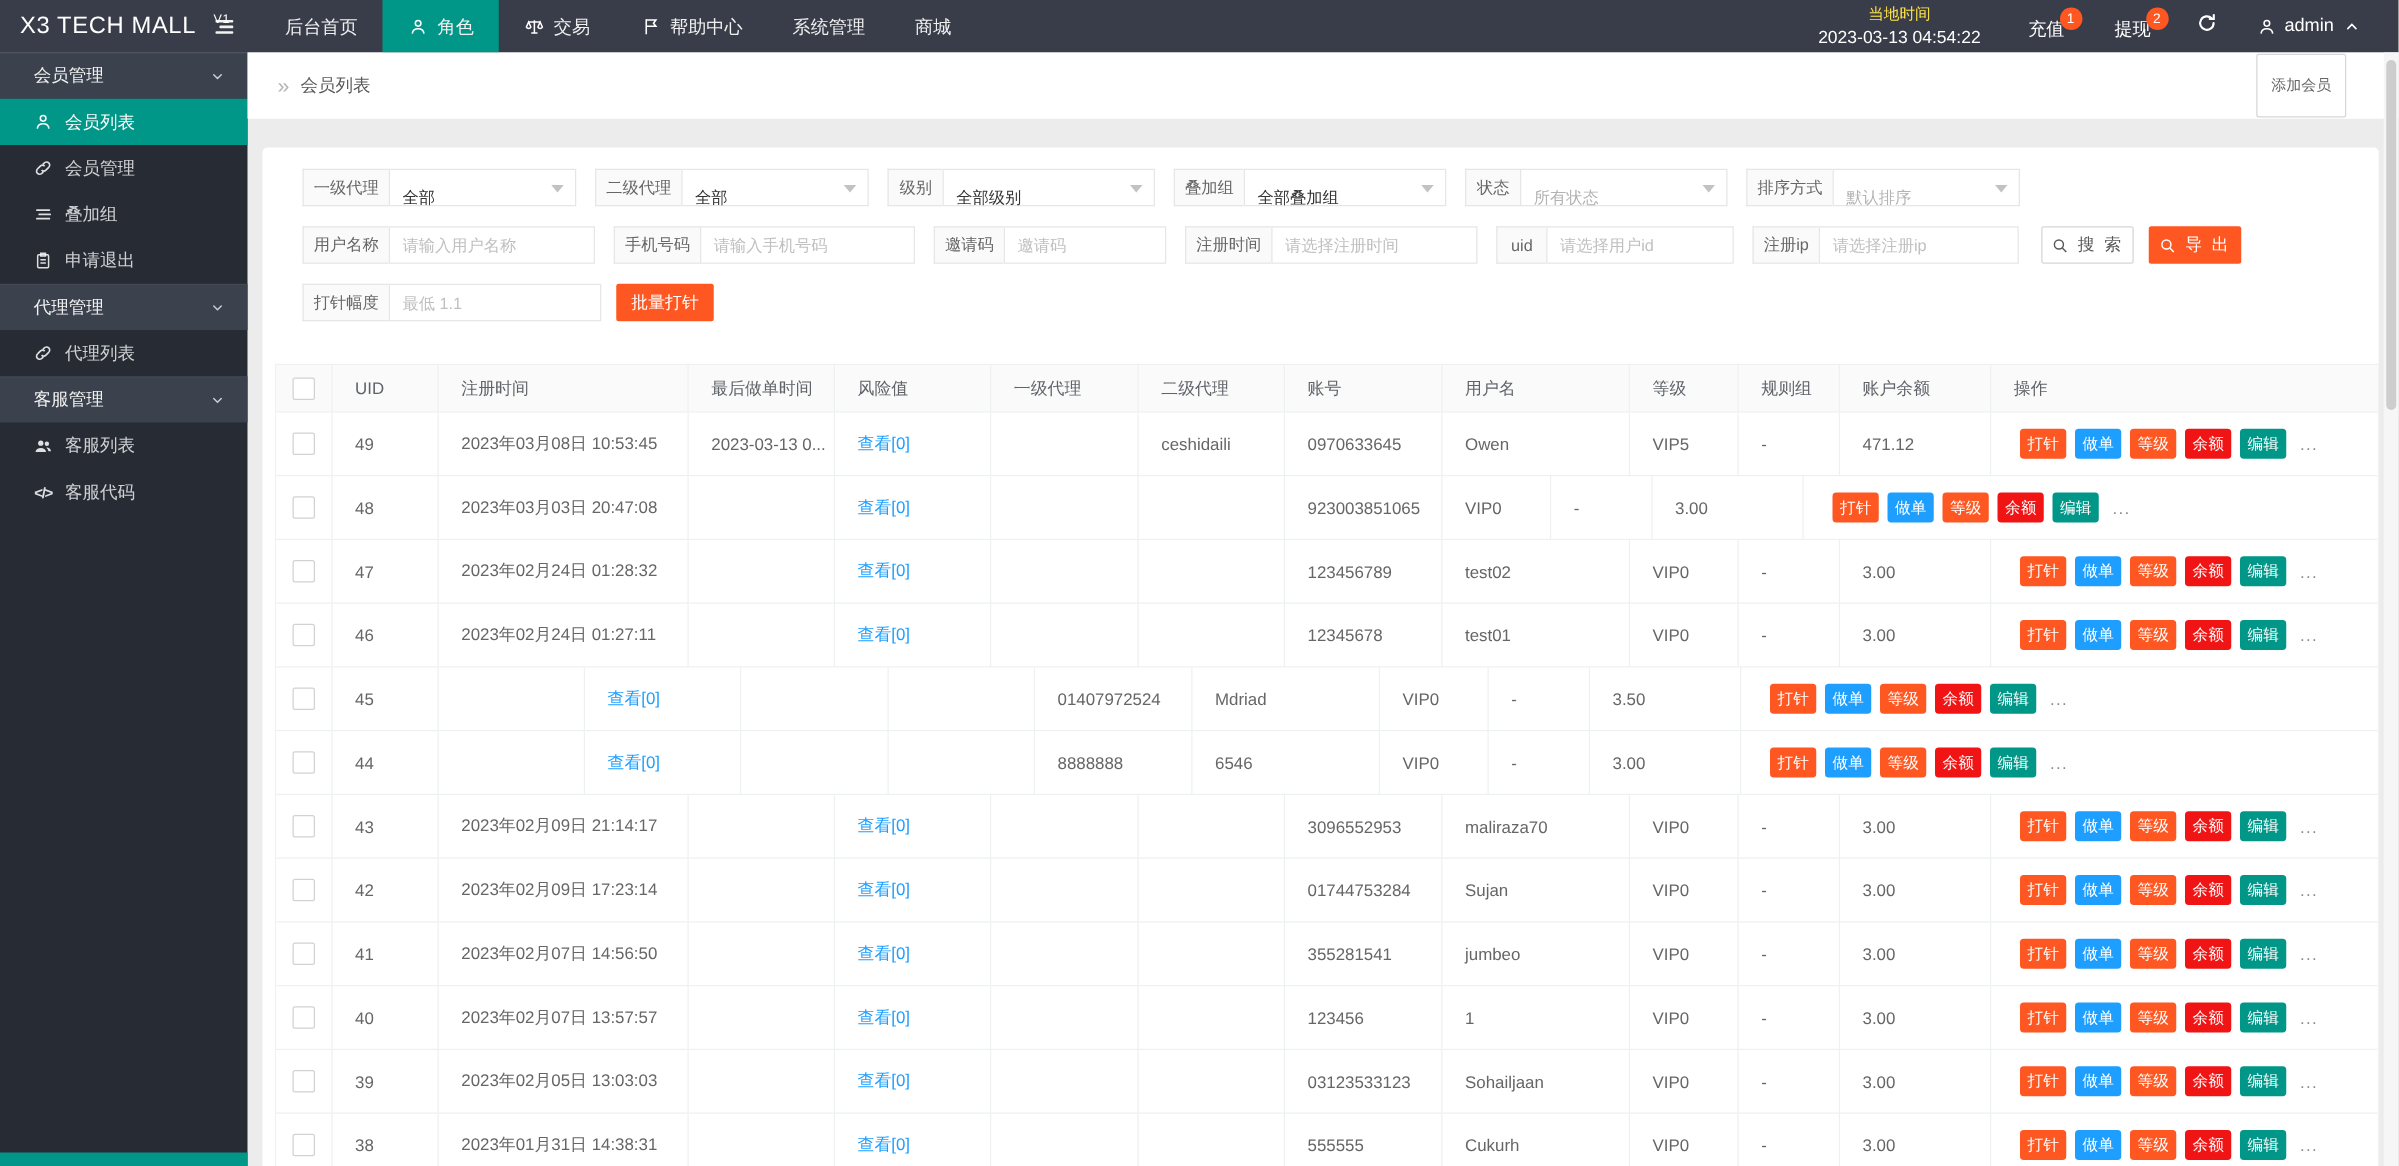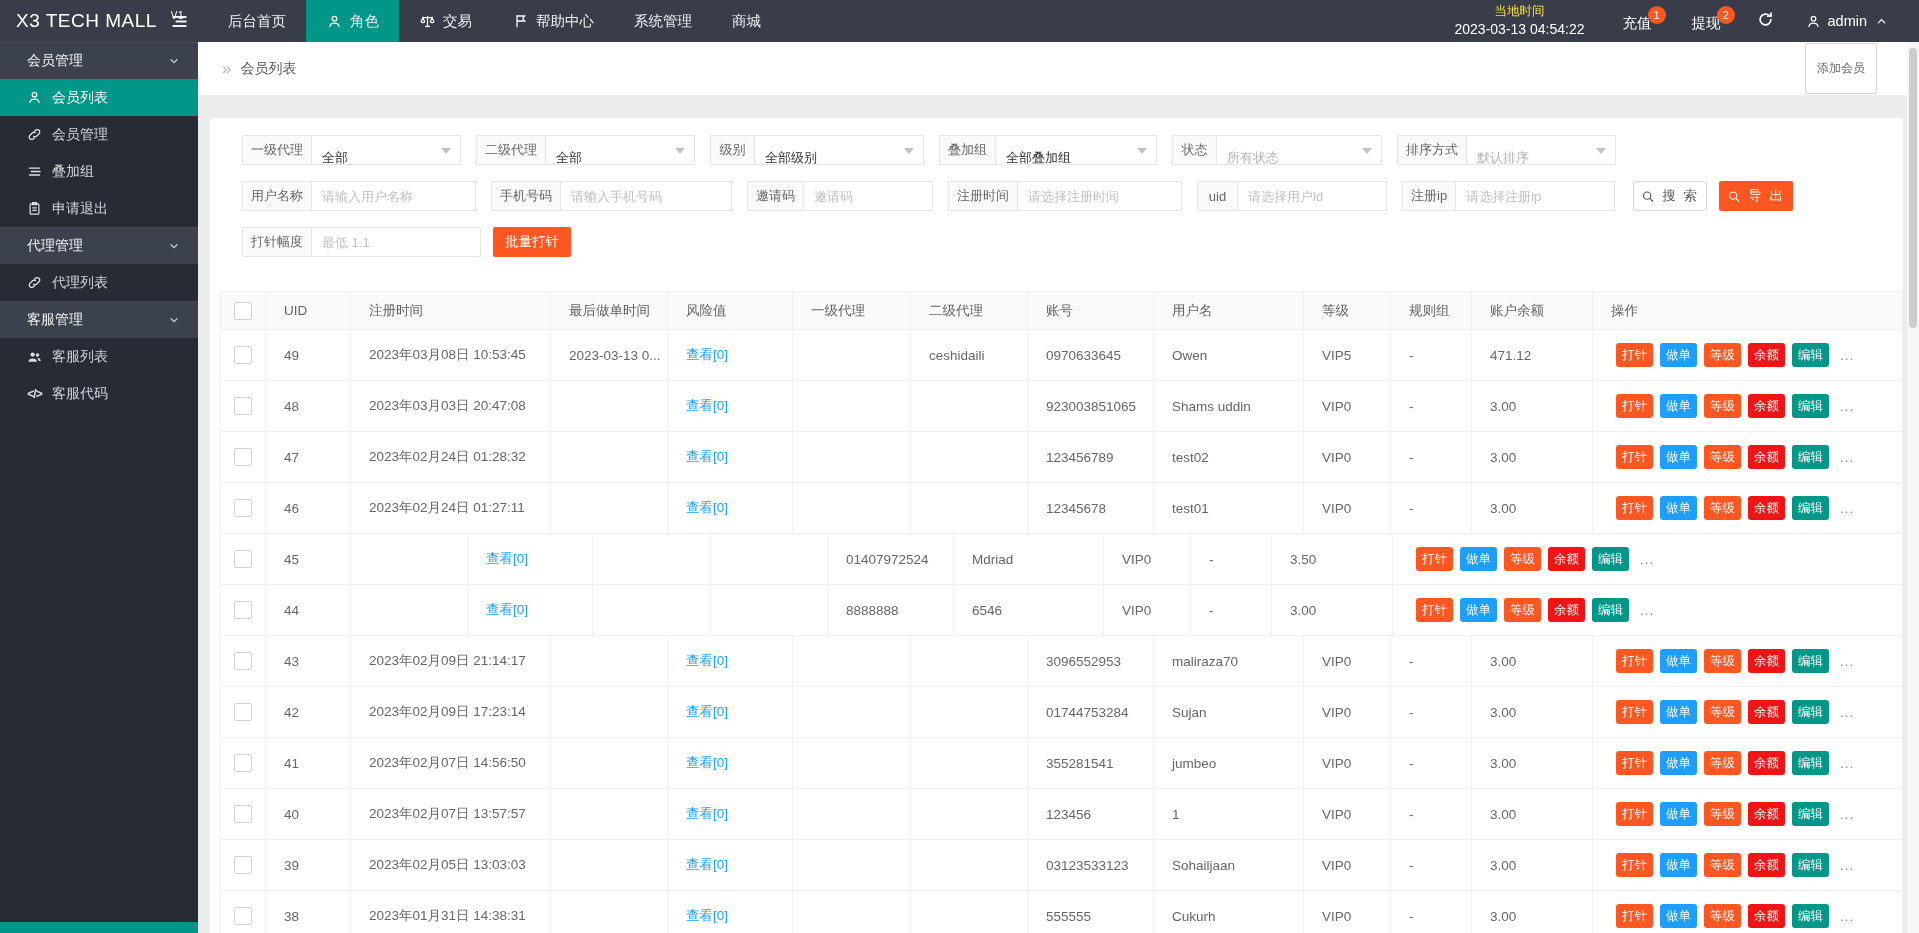--- a/index.html
+++ b/index.html
@@ -471,21 +471,20 @@
             </div>
             <div class="td" style="width: 85px; flex: 0 0 auto;">48</div>
             <div class="td" style="width: 200px; flex: 0 0 auto;">2023年03月03日 20:47:08</div>
             <div class="td" style="width: 117px; flex: 0 0 auto;"></div>
             <div class="td" style="width: 125px; flex: 0 0 auto;">
               <a class="view-link">查看[0]</a>
             </div>
             <div class="td" style="width: 118px; flex: 0 0 auto;"></div>
             <div class="td" style="width: 117px; flex: 0 0 auto;"></div>
             <div class="td" style="width: 126px; flex: 0 0 auto;">923003851065</div>
-            <div class="td" style="width: 150px; flex: 0 0 auto;">Shams uddin</div>
             <div class="td" style="width: 87px; flex: 0 0 auto;">VIP0</div>
             <div class="td" style="width: 81px; flex: 0 0 auto;">-</div>
             <div class="td" style="width: 121px; flex: 0 0 auto;">3.00</div>
             <div class="td acts" style="flex: 1 1 0%;">
               <button class="abtn" style="background: rgb(255, 87, 34);">打针</button>
               <button class="abtn" style="background: rgb(30, 159, 255);">做单</button>
               <button class="abtn" style="background: rgb(255, 87, 34);">等级</button>
               <button class="abtn" style="background: rgb(240, 20, 20);">余额</button>
               <button class="abtn" style="background: rgb(0, 150, 136);">编辑</button>
               <span class="more-dots">...</span>

